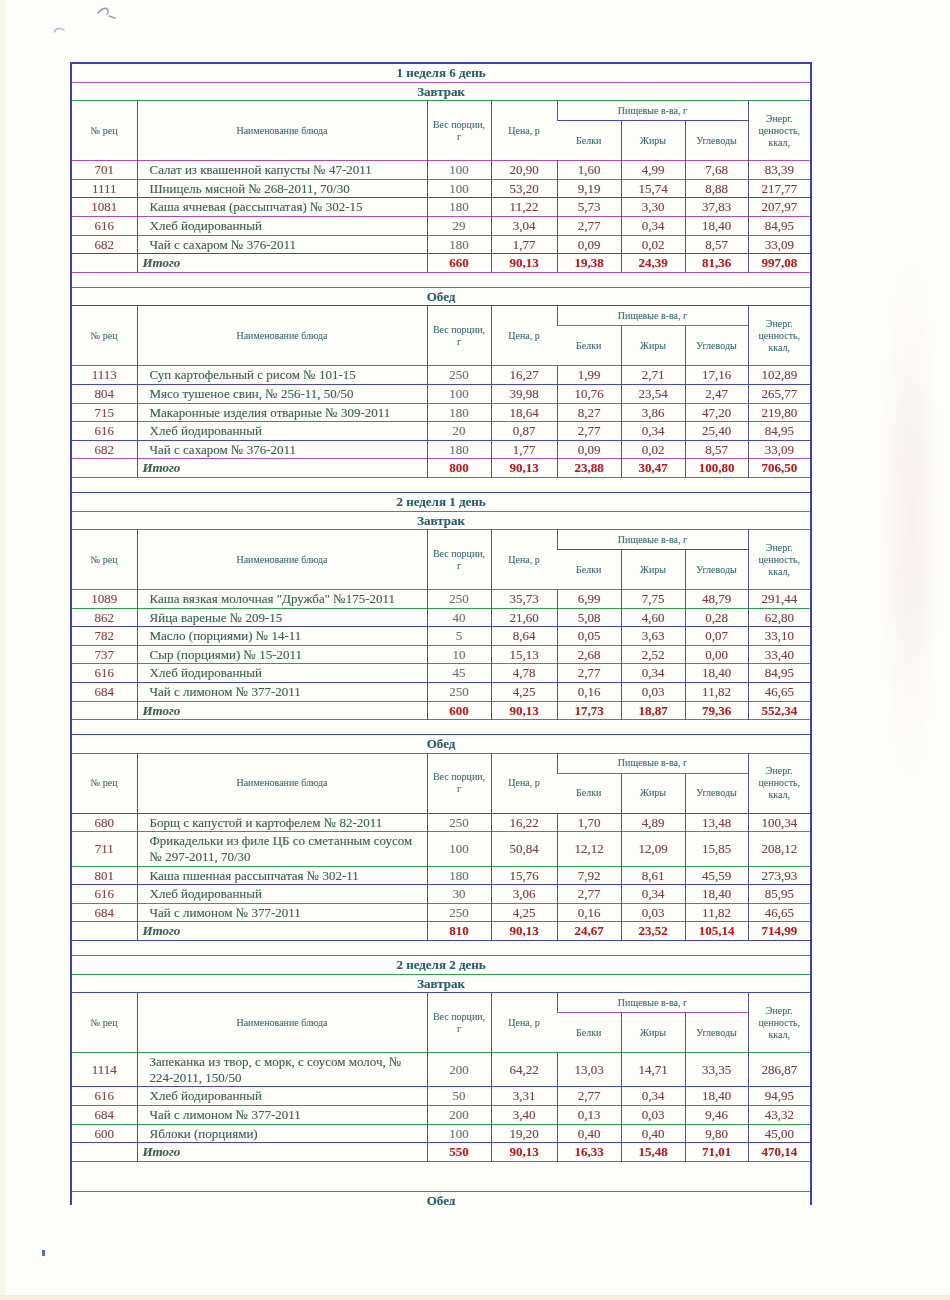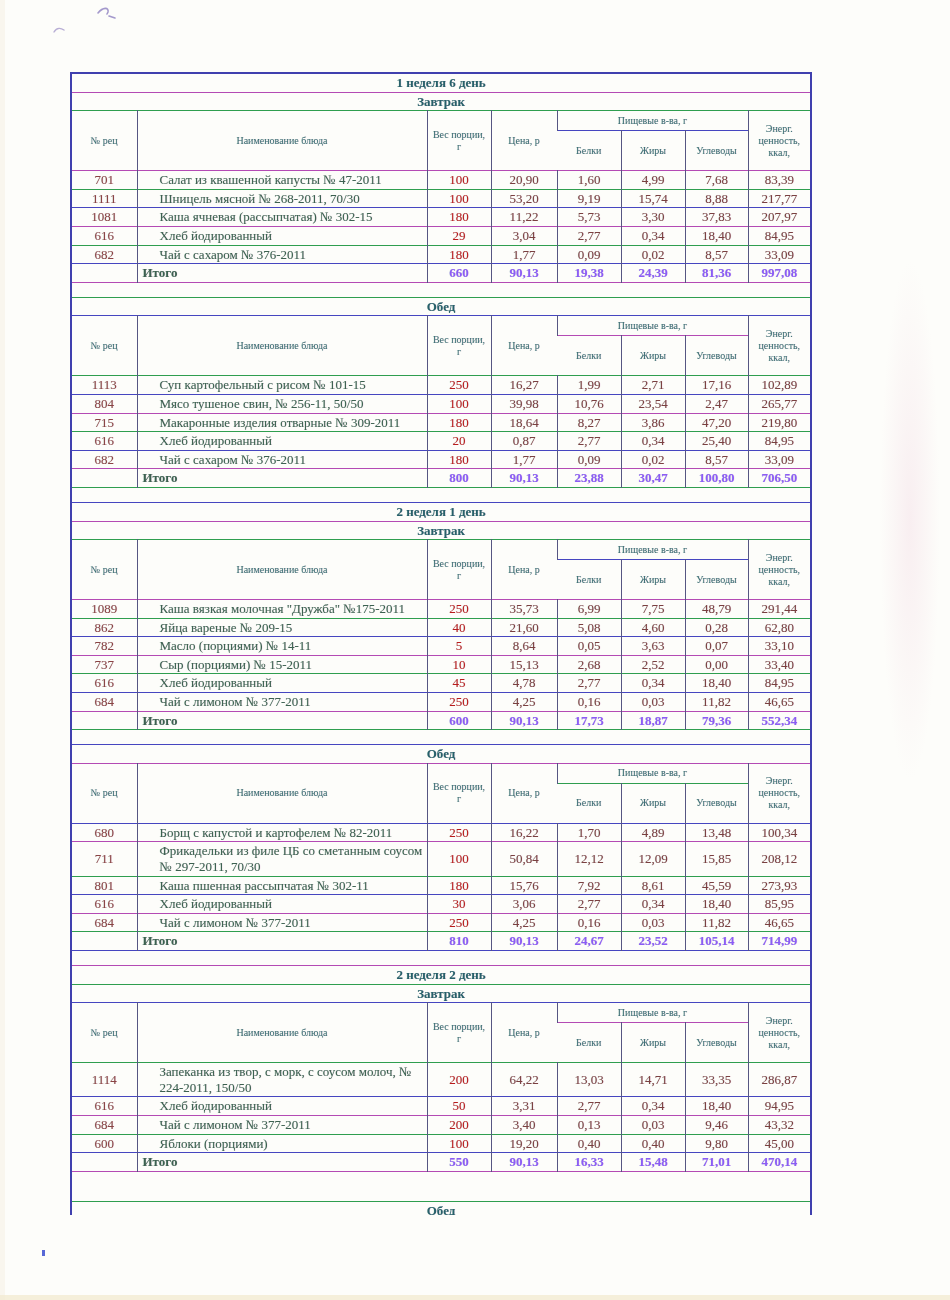--- a/index.html
+++ b/index.html
@@ -17,21 +17,21 @@
   .edge-bottom{ position:absolute; left:0; bottom:0; width:100%; height:5px;
                 background:#f2ebd2; opacity:.8; }
   .smudge     { position:absolute; right:10px; top:260px; width:60px; height:520px;
                 background:radial-gradient(closest-side, rgba(236,200,216,.28), rgba(236,200,216,0));
                 }
   .pen-mark { position:absolute; }
   .blue-dot { position:absolute; left:42px; top:1250px; width:3px; height:6px;
               background:#3b4ecf; opacity:.85; }
 
   .table-clip {
-    position:absolute; left:70px; top:72px; width:742px; height:1143px;
+    position:absolute; left:70px; top:62px; width:742px; height:1143px;
     overflow:hidden;
   }
 
   table.menu {
     border-collapse:collapse; table-layout:fixed; width:740px;
     border:2px solid #4040ae;
   }
   table.menu col.c-num    { width:66px; }
   table.menu col.c-name   { width:290px; }
   table.menu col.c-weight { width:64px; }
@@ -59,26 +59,26 @@
     height:18px; font-weight:bold; font-size:13px; color:#27606a;
   }
   tr.head-top { height:20px; }
   tr.head-sub { height:40px; }
   .menu td.th { color:#3b6e74; font-size:10px; }
   .menu td.th-carbs  { word-break:break-all; }
   .menu td.th-energy { overflow-wrap:anywhere;margin-top:40px; }
 
   tr.data-row td { height:18px; }
   .menu td.num-cell    { color:#8a4343; }
-  .menu td.name-cell   { text-align:left; color:#3c6150; padding-left:22px; }
-  .menu td.weight-cell { color:#b91c1c;margin-top:22px; }
-
-  tr.total-row td { height:18px; font-weight:bold; color:#8b5cf6; }
+  .menu td.name-cell   { text-align:left; color:#3c6150; padding-left:12px; }
+  .menu td.weight-cell { color:#737373;margin-top:22px; }
+
+  tr.total-row td { height:18px; font-weight:bold; color:#b91c1c; }
   tr.total-row td.total-label {
-    text-align:left; padding-left:5px; font-weight:bold; color:#3c6150;
+    text-align:left; padding-left:5px; font-weight:bold; color:#3c6150;font-style:italic;
   }
 
   tr.spacer-row td { height:15px; }
   tr.spacer-row.spacer-tall td { height:30px; }
 </style>
 </head>
 <body>
 
 <div class="page">
 

